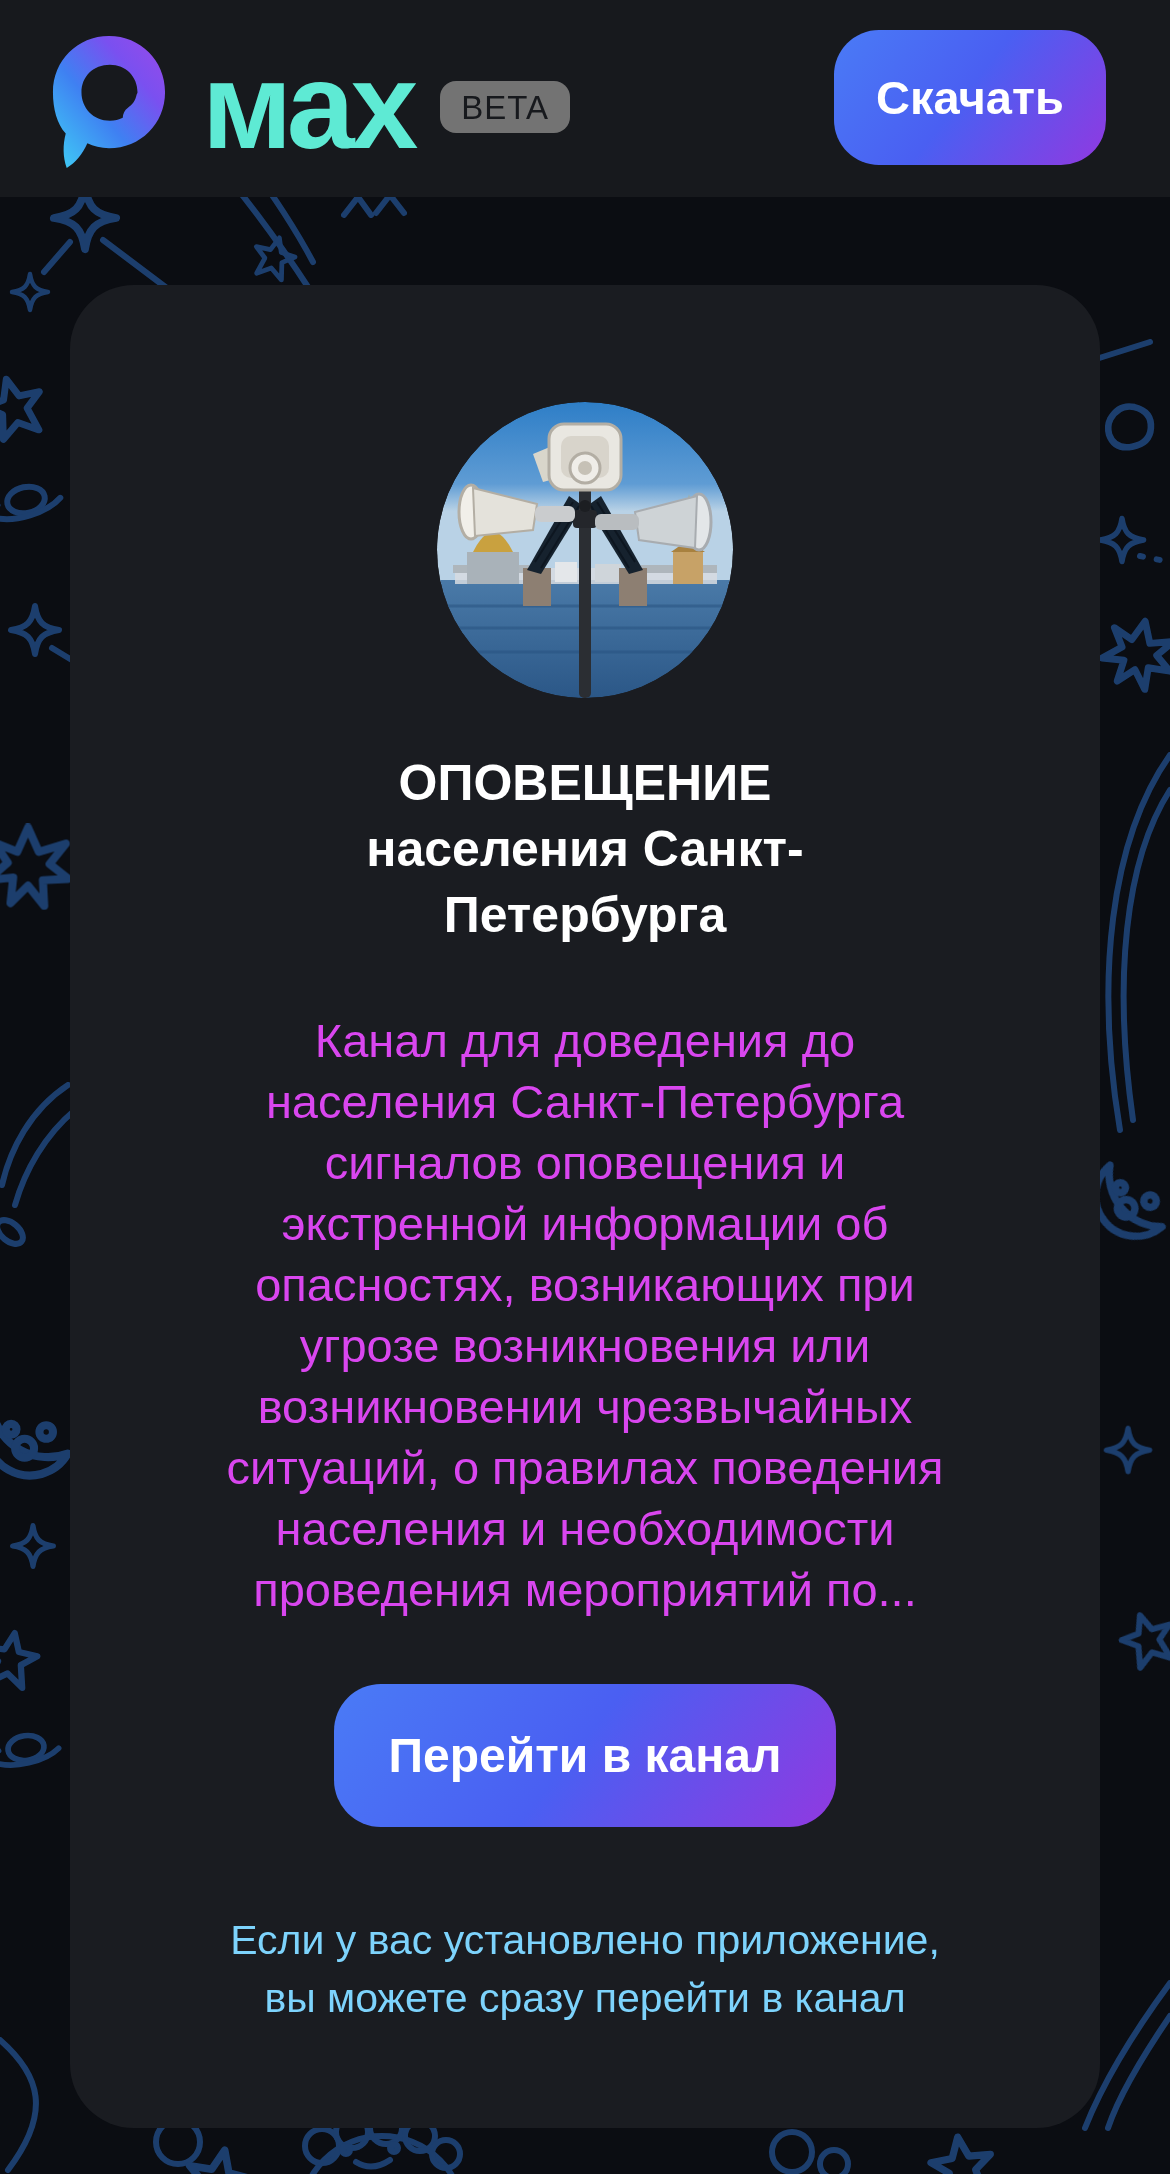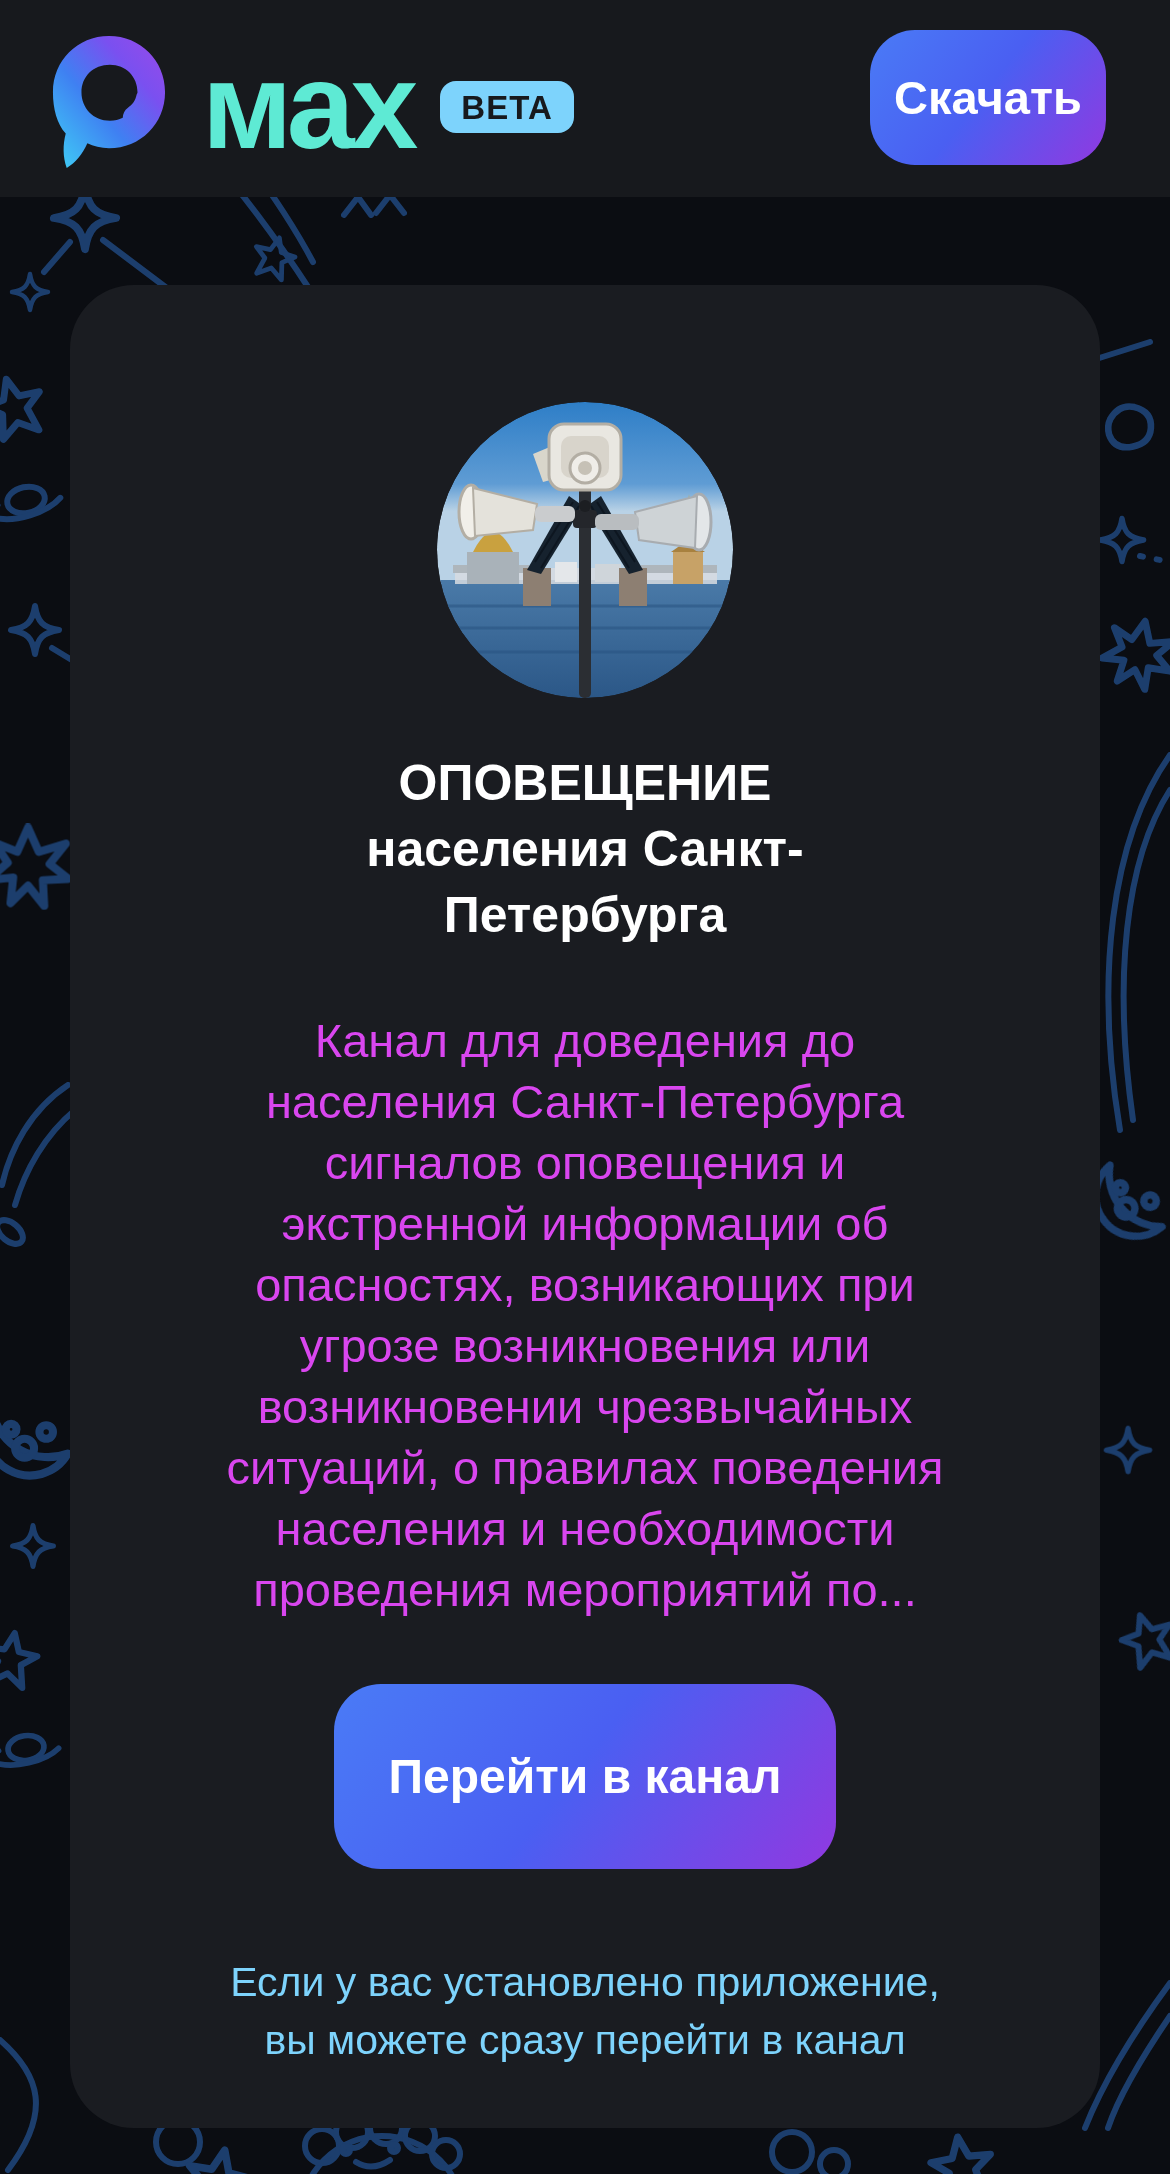--- a/index.html
+++ b/index.html
@@ -14,31 +14,31 @@
   .header{
     position:absolute;left:0;top:0;width:1170px;height:197px;background:#17191d;
     display:flex;align-items:center;box-sizing:border-box;padding-left:50px;z-index:5;
   }
   .logo-svg{width:118px;height:136px;margin-top:6px;}
   .wordmark{
     color:#5eead4;font-size:122px;font-weight:700;letter-spacing:-4px;
     line-height:1;margin-left:34px;margin-top:14px;
   }
   .beta-badge{
-    margin-left:26px;margin-top:16px;background:#7dd3fc;color:#17191d;
-    font-size:33px;font-weight:700;letter-spacing:1px;line-height:1;
+    margin-left:26px;margin-top:16px;background:#737373;color:#17191d;
+    font-size:33px;font-weight:400;letter-spacing:1px;line-height:1;
     padding:10px 21px 9px;border-radius:16px;
   }
   .grad-btn{
     background:linear-gradient(128deg,#4a7bf6 0%,#4a5ff2 48%,#9636df 104%);
     color:#ffffff;border:none;display:flex;align-items:center;justify-content:center;
     font-family:"Liberation Sans","DejaVu Sans",sans-serif;font-weight:700;cursor:pointer;
   }
   .download-btn{
-    position:absolute;top:30px;right:64px;width:236px;height:135px;
+    position:absolute;top:30px;right:64px;width:272px;height:135px;
     border-radius:45px;font-size:47px;
   }
 
   
   .card{
     position:absolute;left:70px;top:285px;width:1030px;height:1843px;
     background:#1a1c21;border-radius:64px;z-index:3;
     display:flex;flex-direction:column;align-items:center;box-sizing:border-box;
   }
   .avatar{
@@ -47,21 +47,21 @@
   }
   .channel-title{
     margin-top:52px;color:#ffffff;font-size:50px;line-height:66px;font-weight:700;
     text-align:center;white-space:pre-line;
   }
   .channel-desc{
     margin-top:62px;color:#d946ef;font-size:47px;line-height:61px;font-weight:400;
     text-align:center;white-space:pre-line;
   }
   .open-btn{
-    margin-top:64px;width:502px;height:185px;border-radius:47px;font-size:48px;flex:none;
+    margin-top:64px;width:502px;height:143px;border-radius:47px;font-size:48px;flex:none;
   }
   .hint{
     margin-top:84px;color:#7dd3fc;font-size:41px;line-height:58px;
     text-align:center;white-space:pre-line;
   }
 </style>
 </head>
 <body>
 
 <div class="screen">

